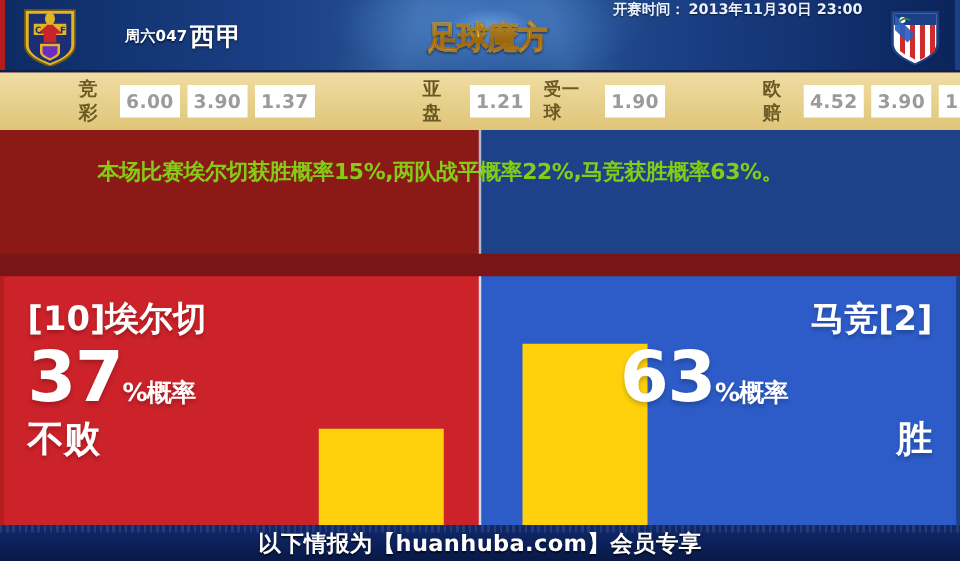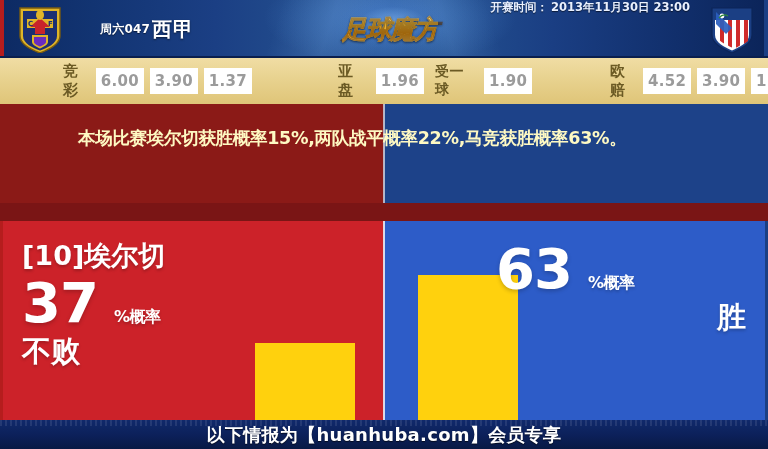--- a/index.html
+++ b/index.html
@@ -52,21 +52,20 @@
     position:absolute;inset:-4px;
     background:radial-gradient(ellipse 70px 34px at 52% 40%, rgba(150,200,255,.48) 0%, rgba(60,110,190,.18) 48%, rgba(20,50,120,0) 78%);
   }
   .logo-text{
     position:relative;font-size:25px;font-weight:bold;letter-spacing:-1px;
     background:linear-gradient(180deg,#fff6c0 0%,#ffd84d 32%,#f2a81c 62%,#ffe98a 100%);
     -webkit-background-clip:text;background-clip:text;color:transparent;
     -webkit-text-stroke:.7px rgba(90,45,0,.55);
     filter:drop-shadow(0 1px 1px rgba(0,0,0,.55));
     white-space:nowrap;
-    font-style:italic;
   }
 
   .kickoff{
     position:absolute;right:78px;top:0;height:58px;
     display:flex;flex-direction:row;justify-content:center;align-items:flex-start;gap:3px;
     color:#eaf1ff;font-size:11.5px;font-weight:bold;text-shadow:0 1px 1px rgba(0,0,0,.55);
     white-space:nowrap;
   }
 
   
@@ -94,21 +93,21 @@
   
   .banner{
     position:absolute;left:0;top:104px;width:768px;height:99px;
   }
   .banner-half-l{position:absolute;left:0;top:0;width:384px;height:99px;background:#8b1a17;}
   .banner-half-r{position:absolute;left:384px;top:0;width:384px;height:99px;background:#1d4289;}
   .banner-div{position:absolute;left:383px;top:0;width:1.5px;height:99px;background:#c8cdda;opacity:.85;}
   .banner-text{
     position:absolute;left:0;top:0;width:768px;height:99px;
     box-sizing:border-box;padding:18px 62px 0 78px;
-    color:#fef9c3;font-size:17.5px;font-weight:bold;line-height:32px;
+    color:#84cc16;font-size:17.5px;font-weight:bold;line-height:32px;
     letter-spacing:-.3px;
   }
 
   
   .main{position:absolute;left:0;top:221px;width:768px;height:217px;}
   .panel-l{position:absolute;left:0;top:0;width:384px;height:217px;background:#cc2229;}
   .panel-r{position:absolute;left:384px;top:0;width:384px;height:217px;background:#2d5cc8;}
   .main-div{position:absolute;left:383px;top:0;width:1.5px;height:217px;background:#e6e9f2;opacity:.9;}
   .edge-left{position:absolute;left:0;top:0;width:3px;height:217px;background:#b51d1d;}
   .edge-right{position:absolute;right:0;top:0;width:3px;height:217px;background:#1b3f84;}
@@ -125,21 +124,21 @@
   }
   .pct-row{
     display:flex;align-items:baseline;line-height:1;margin-top:2px;
   }
   .txt-r .pct-row{justify-content:flex-start;}
   .pct-num{
     font-size:56px;font-weight:bold;letter-spacing:-1px;
     text-shadow:0 2px 4px rgba(0,0,0,.22);
   }
   .pct-suffix{
-    font-size:16px;font-weight:bold;margin-left:16px;letter-spacing:-.5px;
+    font-size:20px;font-weight:bold;margin-left:0;letter-spacing:-.5px;
     text-shadow:0 2px 3px rgba(0,0,0,.22);white-space:nowrap;
   }
   .outcome{
     font-size:29px;font-weight:bold;line-height:36px;margin-top:2px;
     text-shadow:0 2px 3px rgba(0,0,0,.22);
   }
 
   .bar{position:absolute;bottom:0;background:#ffd10d;}
   .bar-l{left:255px;width:100px;height:95px;}
   .bar-r{left:34px;width:100px;height:162px;}
@@ -218,21 +217,21 @@
     <div class="odds-inner">
       <div class="odds-group">
         <span class="odds-label">竞彩</span>
         <span class="odds-cell">6.00</span>
         <span class="odds-cell">3.90</span>
         <span class="odds-cell">1.37</span>
       </div>
       <div class="odds-sp1"></div>
       <div class="odds-group">
         <span class="odds-label">亚盘</span>
-        <span class="odds-cell">1.96</span>
+        <span class="odds-cell">1.21</span>
         <span class="odds-handicap">受一球</span>
         <span class="odds-cell">1.90</span>
       </div>
       <div class="odds-sp2"></div>
       <div class="odds-group">
         <span class="odds-label">欧赔</span>
         <span class="odds-cell">4.52</span>
         <span class="odds-cell">3.90</span>
         <span class="odds-cell">1.51</span>
       </div>
@@ -256,20 +255,21 @@
           <span class="pct-suffix">%概率</span>
         </div>
         <div class="outcome">不败</div>
       </div>
       <div class="bar bar-l" style="height: 95px; background: rgb(255, 209, 13);"></div>
     </div>
 
     <div class="panel-r">
       <div class="bar bar-r" style="height: 163px; background: rgb(255, 209, 13);"></div>
       <div class="txt-r">
+        <div class="team-name">马竞[2]</div>
         <div class="pct-row">
           <span class="pct-num">63</span>
           <span class="pct-suffix">%概率</span>
         </div>
         <div class="outcome">胜</div>
       </div>
       <div class="edge-right"></div>
     </div>
 
     <div class="main-div"></div>

